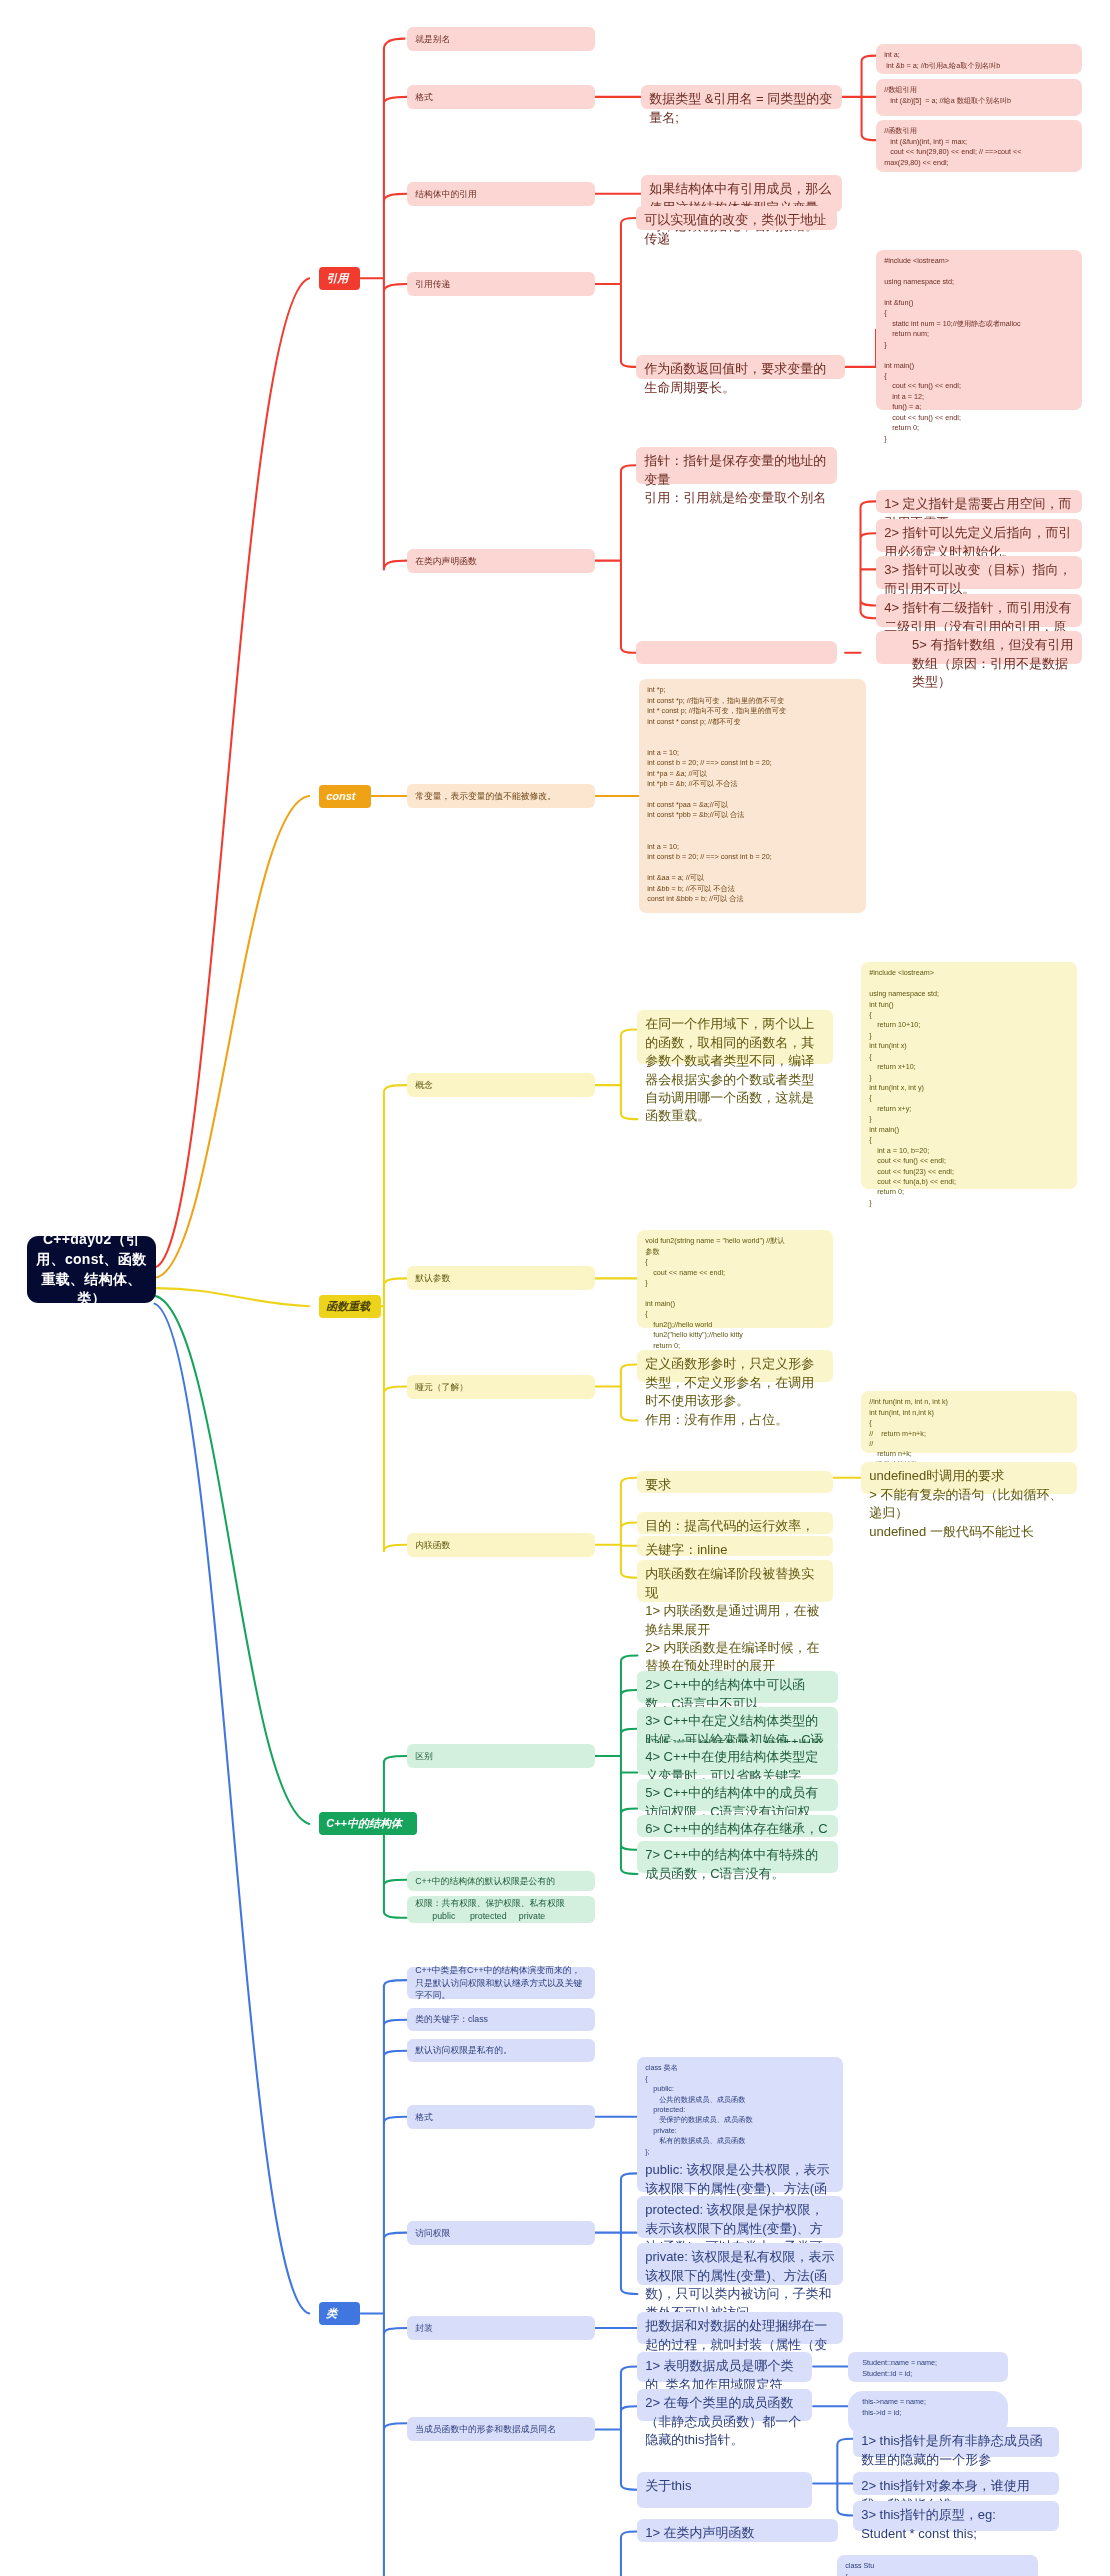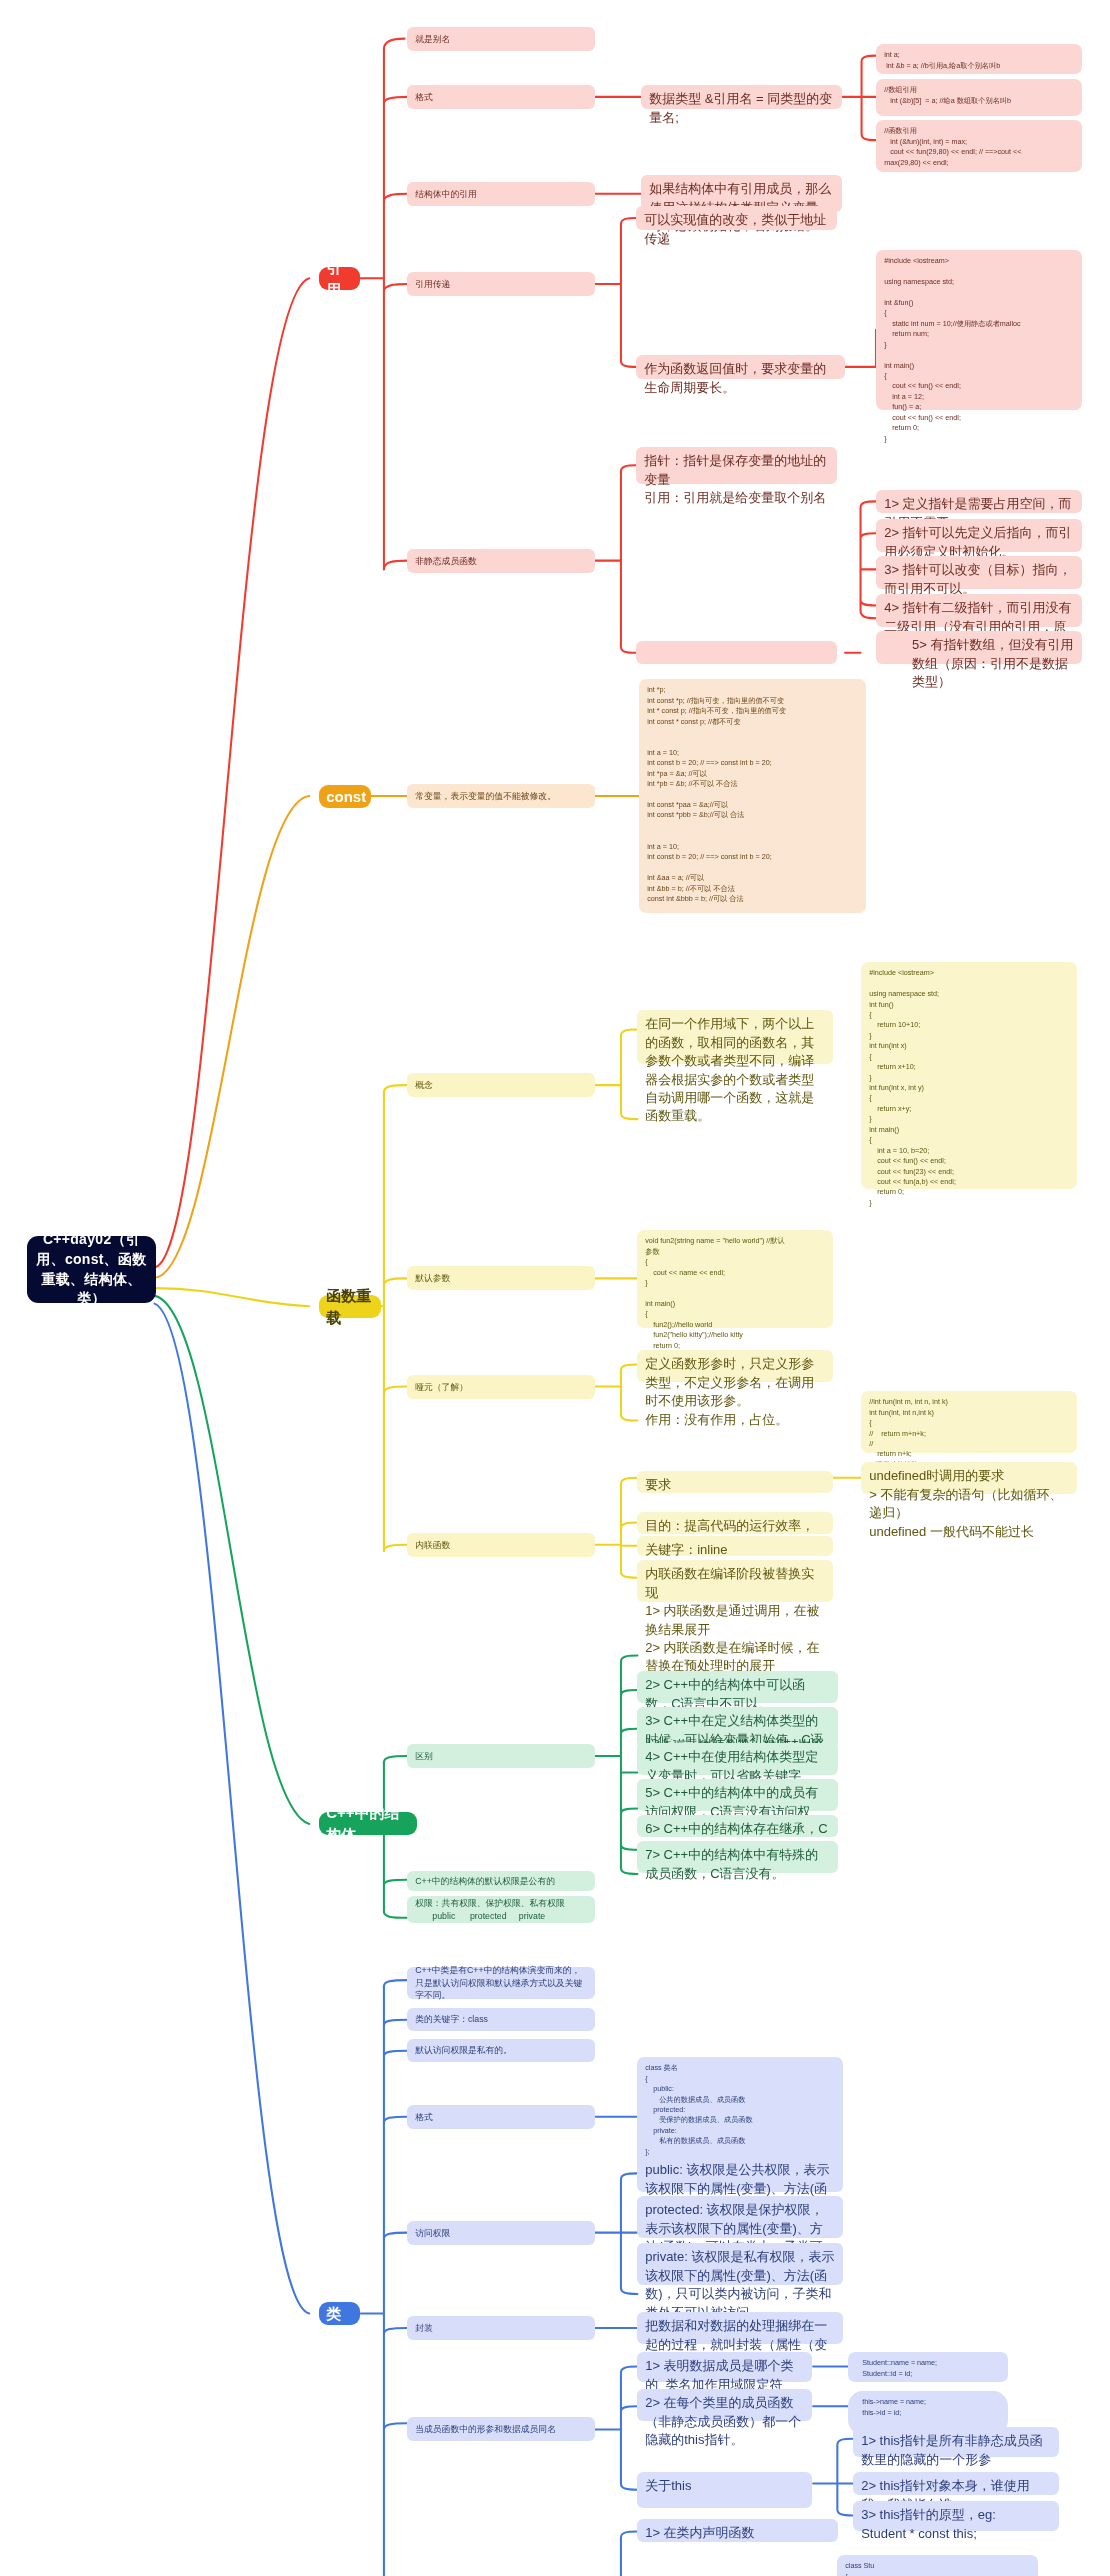--- a/index.html
+++ b/index.html
@@ -19,22 +19,22 @@
           padding:5.2px 8.2px; line-height:1.42; white-space:pre-wrap; }
 
   
   .root {
     background:#050a33; color:#ffffff; border-radius:11.3px;
     font-size:14px; font-weight:bold; text-align:center;
     justify-content:center; letter-spacing:0.3px;
   }
 
   
-  .hub { color:#ffffff; font-weight:bold; font-size:15px; border-radius:9px;
-         justify-content:flex-start; padding:3.6px 7.2px; }
+  .hub { color:#ffffff; font-weight:bold; font-size:11px; border-radius:4px;
+         justify-content:flex-start; padding:3.6px 7.2px;font-style:italic; }
   .hub.red    { background:#f23b2f; }
   .hub.orange { background:#f0a217; }
   .hub.yellow { background:#edd41a; color:#4a4200; }
   .hub.green  { background:#16a45d; }
   .hub.blue   { background:#3f76e0; }
 
   
   .t2 { font-size:8.8px; border-radius:6.2px; }
   .t2.red    { background:#fbd6d2; color:#6d2b22; }
   .t2.orange { background:#fce6cf; color:#6b4415; }
@@ -244,21 +244,21 @@
 {
     cout &lt;&lt; fun() &lt;&lt; endl;
     int a = 12;
     fun() = a;
     cout &lt;&lt; fun() &lt;&lt; endl;
     return 0;
 }</span>
   </div>
 
   <div class="node t2 red" style="left:407px; top:549px; width:188px; height:24px;">
-    <span>非静态成员函数</span>
+    <span>在类内声明函数</span>
   </div>
   <div class="node t3 red" style="left:636px; top:447px; width:201px; height:37px;">
     <span>指针：指针是保存变量的地址的变量
 引用：引用就是给变量取个别名</span>
   </div>
   <div class="node t3 red" style="left:636px; top:641px; width:201px; height:23px;">
     <span></span>
   </div>
   <div class="node t3 red" style="left:876px; top:490px; width:206px; height:23px;">
     <span>1&gt; 定义指针是需要占用空间，而引用不需要。</span>

